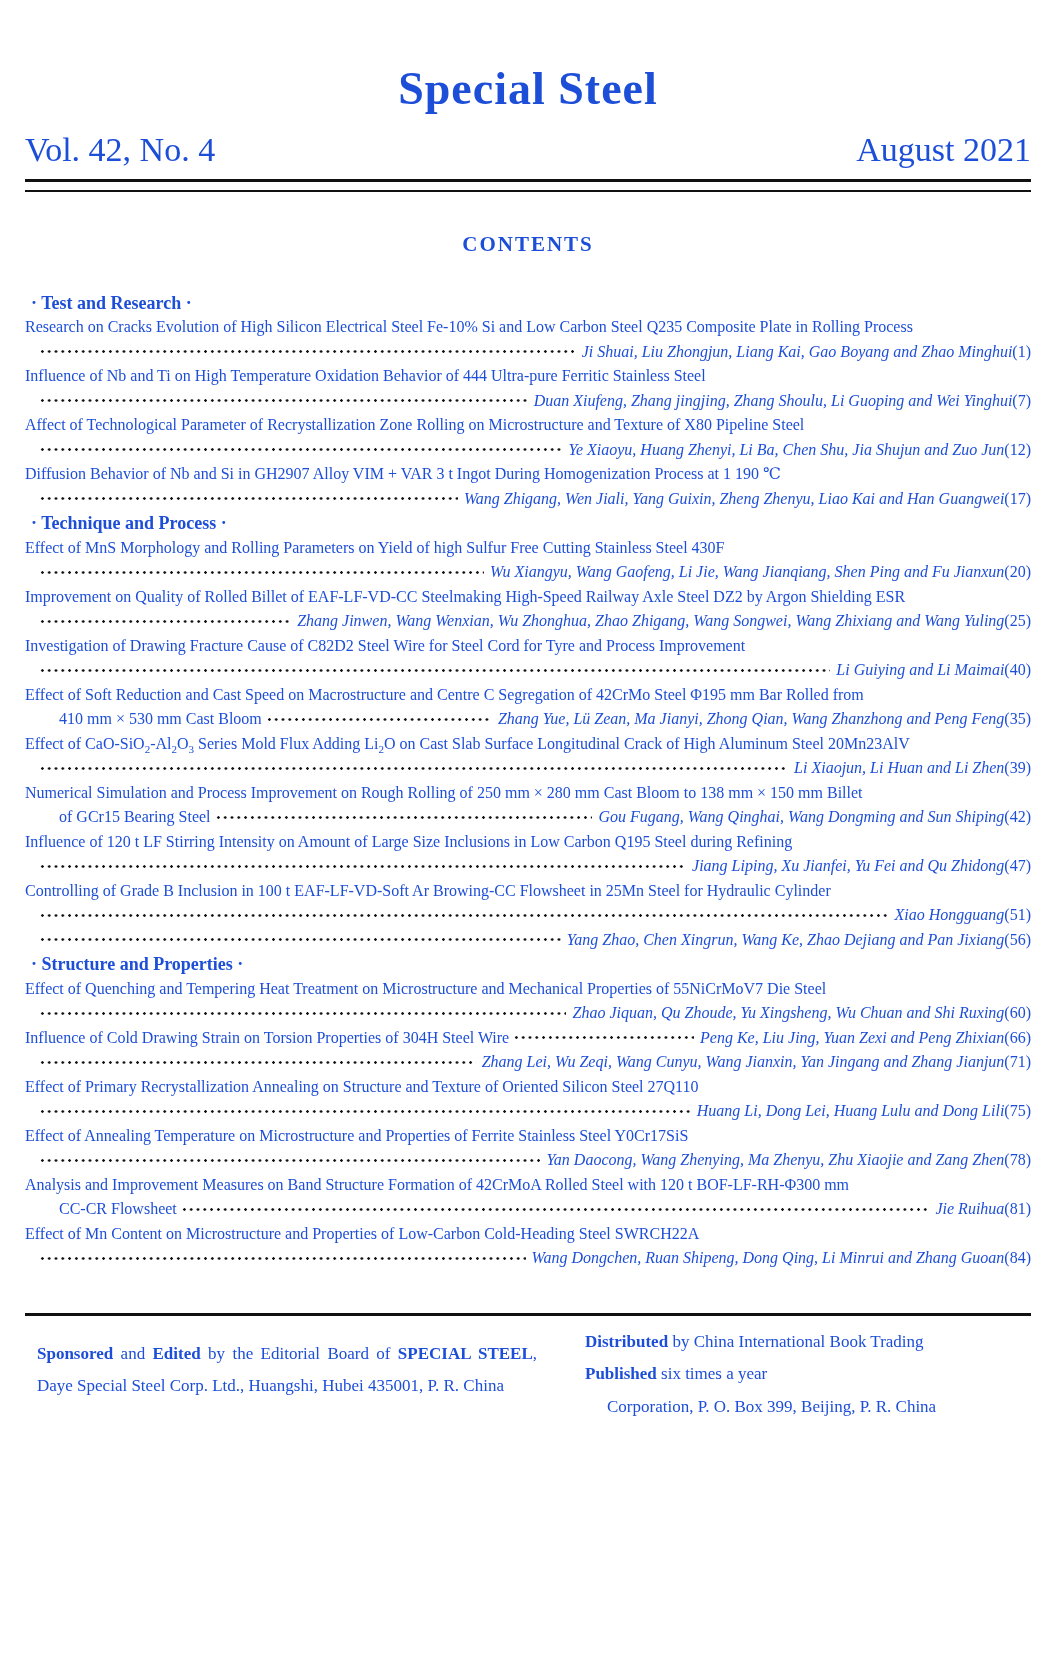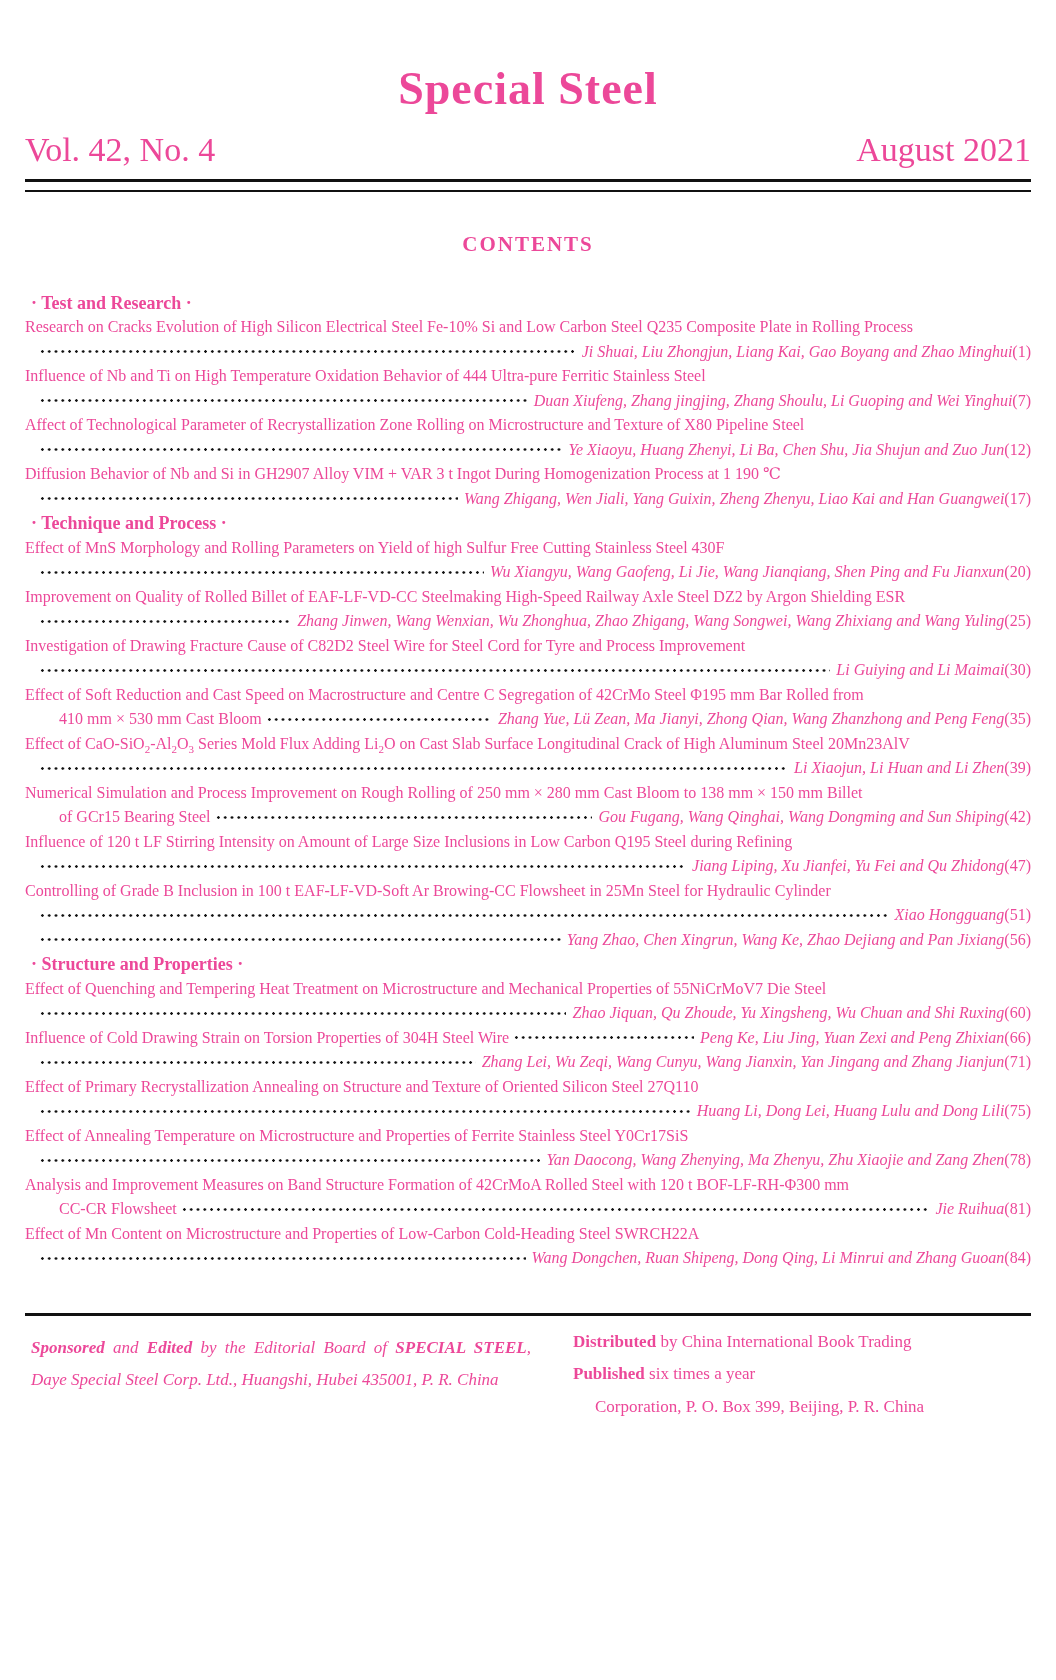--- a/index.html
+++ b/index.html
@@ -1,18 +1,18 @@
 <!DOCTYPE html>
 <html><head>
 <meta charset="utf-8">
 <style>
   html,body{margin:0;padding:0;background:#ffffff;}
   .page{
     width:1056px;min-height:1680px;margin:0 auto;background:#ffffff;
-    font-family:"Liberation Serif","DejaVu Serif",serif;color:#ec4899;
+    font-family:"Liberation Serif","DejaVu Serif",serif;color:#1d4ed8;
     box-sizing:border-box;padding:0 25px;position:relative;
   }
   
   .masthead{padding-top:64px;}
   .journal-title{
     margin:0;text-align:center;font-size:46px;font-weight:bold;
     letter-spacing:1px;line-height:1.1;
   }
   .issue-row{
     display:flex;justify-content:space-between;align-items:baseline;
@@ -45,21 +45,21 @@
   }
   .authors{font-style:italic;white-space:nowrap;}
   .page-num{white-space:nowrap;font-style:normal;}
   sub{font-size:11px;line-height:0;}
   
   .footer{margin-top:42px;}
   .footer-rule{border-top:3px solid #111;height:0;}
   .footer-cols{
     display:flex;margin-top:10px;font-size:17px;line-height:32.5px;
   }
-  .footer-left{flex:0 0 500px;text-align:justify;margin:6px;font-style:italic;}
+  .footer-left{flex:0 0 500px;text-align:justify;margin:12px;}
   .footer-right{flex:1 1 auto;padding-left:36px;}
   .footer-right .cont{padding-left:22px;}
   b{font-weight:bold;}
 </style>
 </head>
 <body>
 
 <div class="page">
 
   <header class="masthead">
@@ -136,21 +136,21 @@
           <span class="page-num">(25)</span>
         </div>
       </div>
       <div class="entry">
         <div class="line">
           <span class="title-text">Investigation of Drawing Fracture Cause of C82D2 Steel Wire for Steel Cord for Tyre and Process Improvement</span>
         </div>
         <div class="line leader-only">
           <span class="dots"></span>
           <span class="authors">Li Guiying and Li Maimai</span>
-          <span class="page-num">(30)</span>
+          <span class="page-num">(40)</span>
         </div>
       </div>
       <div class="entry">
         <div class="line">
           <span class="title-text">Effect of Soft Reduction and Cast Speed on Macrostructure and Centre C Segregation of 42CrMo Steel Φ195 mm Bar Rolled from</span>
         </div>
         <div class="line indent">
           <span class="title-text">410 mm × 530 mm Cast Bloom</span>
           <span class="dots"></span>
           <span class="authors">Zhang Yue, Lü Zean, Ma Jianyi, Zhong Qian, Wang Zhanzhong and Peng Feng</span>

